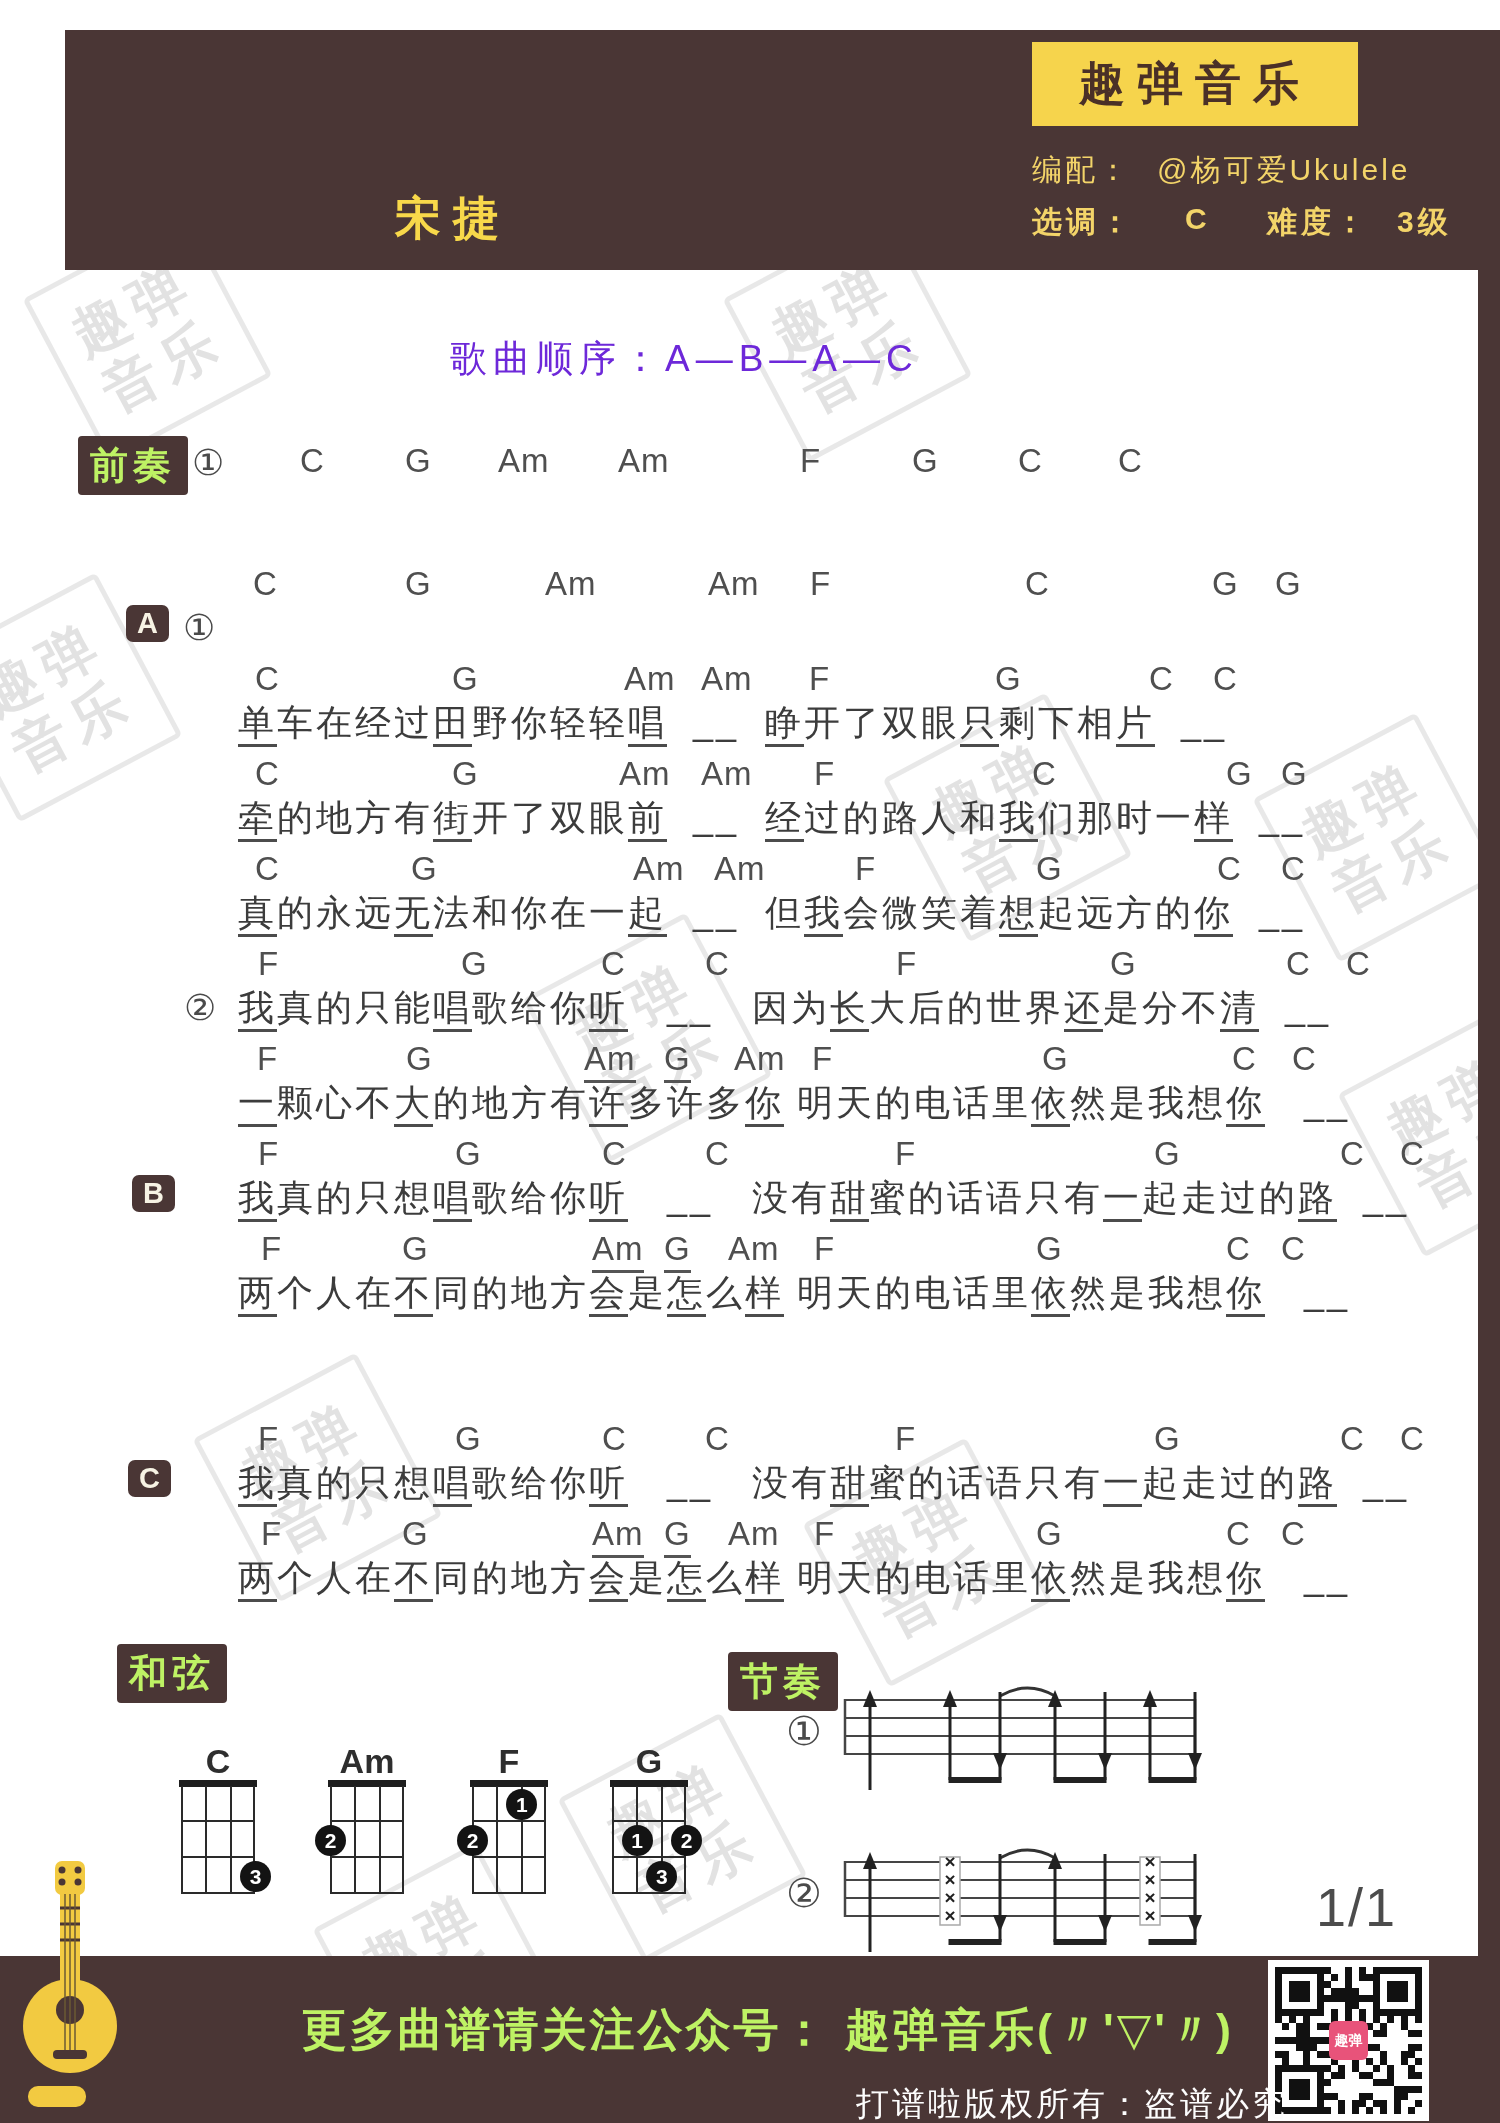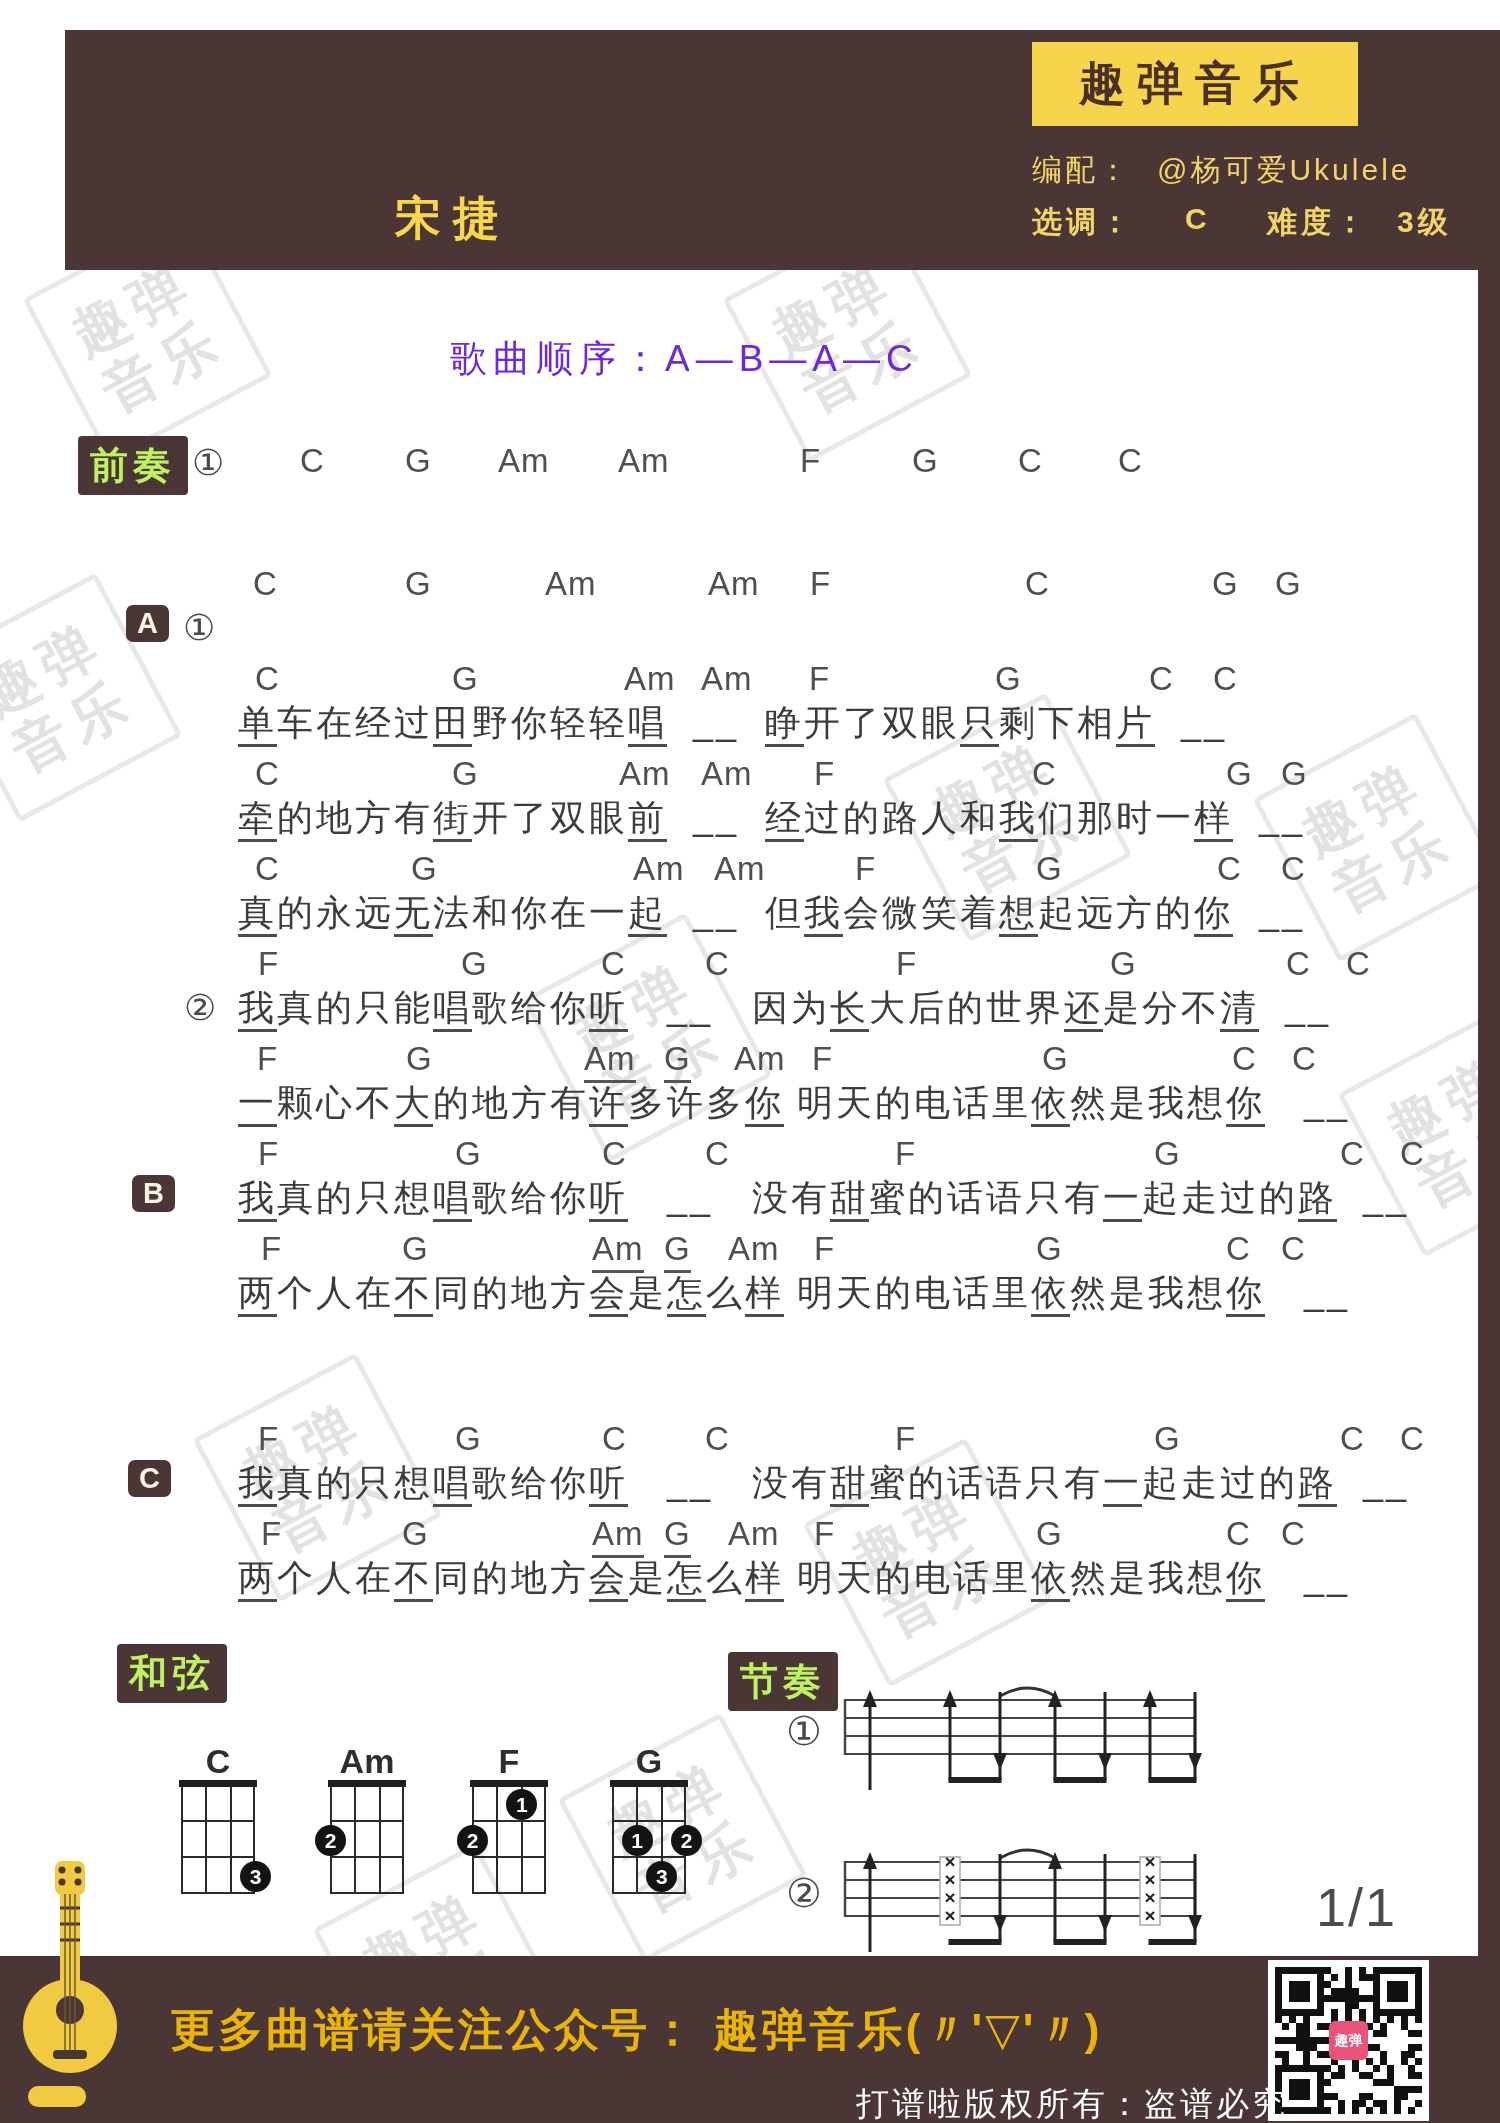--- a/index.html
+++ b/index.html
@@ -44,22 +44,22 @@
   .dot{position:absolute;width:31px;height:31px;border-radius:50%;background:#131313;color:#fff;
        font-size:21px;font-weight:bold;text-align:center;line-height:31px;z-index:2;}
   
   .rhybadge{left:728px;top:1652px;}
   .rhy{position:absolute;left:786px;width:430px;height:120px;z-index:1;}
   .rhy .circ{left:0;top:24px;font-size:40px;}
   .rhy svg{position:absolute;left:54px;top:0;}
   .pagenum{position:absolute;left:1316px;top:1876px;font-size:54px;color:#4c4c4c;z-index:1;letter-spacing:2px;}
   
   .footer{position:absolute;left:0;top:1956px;width:100%;height:167px;background:#4a3635;z-index:2;}
-  .foottext{position:absolute;left:170px;top:44px;width:1080px;text-align:left;font-size:45px;font-weight:bold;
-            color:#eab308;letter-spacing:3px;white-space:nowrap;}
+  .foottext{position:absolute;left:154px;top:44px;width:1080px;text-align:right;font-size:45px;font-weight:bold;
+            color:#bef264;letter-spacing:3px;white-space:nowrap;}
   .wmtext{position:absolute;left:856px;top:2082px;font-size:33px;color:#fdfdfd;letter-spacing:3px;z-index:5;}
   .qr{position:absolute;left:1268px;top:1960px;width:161px;height:161px;background:#fff;z-index:4;}
   .qrgrid{position:absolute;left:7px;top:7px;width:147px;height:147px;}
   .qm{position:absolute;width:7px;height:7px;background:#111;}
   .qrlogo{position:absolute;left:61px;top:61px;width:39px;height:39px;background:#e8537a;border-radius:6px;
           color:#fff;font-size:14px;font-weight:bold;display:flex;align-items:center;justify-content:center;z-index:2;}
   .guitar{position:absolute;left:20px;top:1858px;z-index:5;}
   .gbar{position:absolute;left:28px;top:2086px;width:58px;height:21px;background:#f2ca41;border-radius:10px;z-index:5;}
 </style>
 </head>

